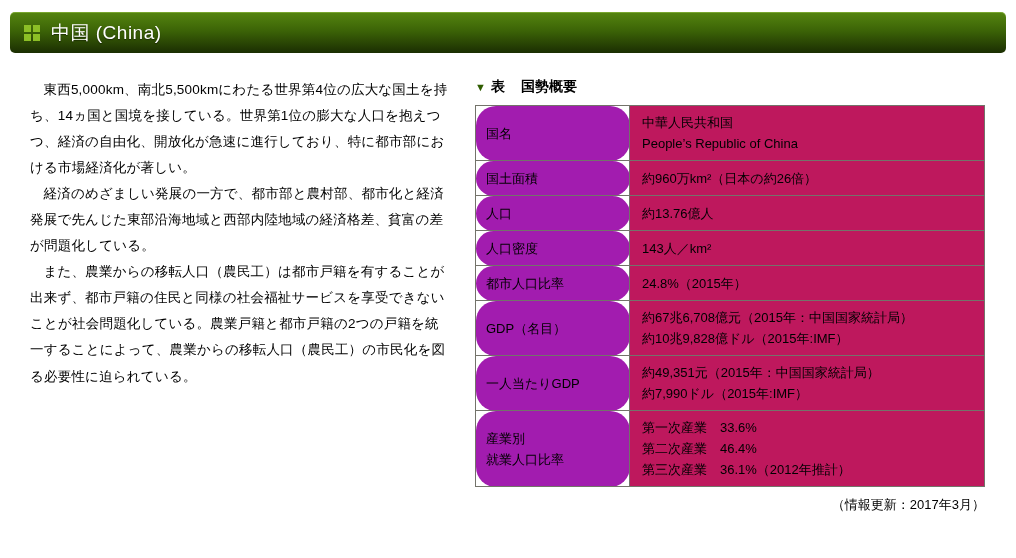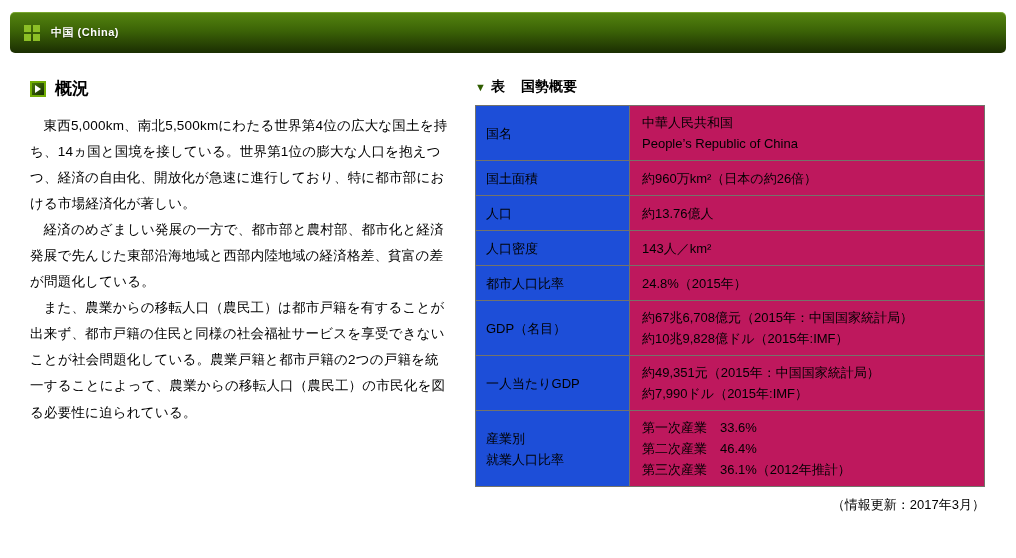--- a/index.html
+++ b/index.html
@@ -27,22 +27,22 @@
   .grid-icon {
     width: 16px; height: 16px;
     display: grid;
     grid-template-columns: 7px 7px;
     grid-template-rows: 7px 7px;
     gap: 2px;
   }
   .grid-icon span { background: #8cbf26; display: block; }
   .page-title {
     color: #ffffff;
-    font-weight: bold;
-    font-size: 11px;
+    font-weight: normal;
+    font-size: 19px;
     margin-left: 11px;
     letter-spacing: 0.5px;
     text-shadow: 0 1px 1px rgba(0,0,0,0.45);
   }
   
   .content {
     display: flex;
     padding: 24px 31px 0 30px;
     gap: 24px;
     box-sizing: border-box;
@@ -103,23 +103,24 @@
   }
   .stats th, .stats td {
     border: 1px solid #73736a;
     text-align: left;
     vertical-align: middle;
     padding: 6px 12px;
     line-height: 1.62;
     font-weight: normal;
   }
   .stats th {
-    background: #1d4ed8;
+    background: #a21caf;
     width: 131px;
     padding-left: 10px;
+    border-radius: 20px;
   }
   .stats td { background: #be185d; }
   .stats .one-line th, .stats .one-line td { height: 22px; }
 
   .footer-note {
     text-align: right;
     font-size: 13px;
     margin-top: 9px;
   }
 </style>
@@ -132,24 +133,20 @@
       <span></span>
       <span></span>
       <span></span>
   </div>
   <div class="page-title">中国 (China)</div>
 </div>
 
 <div class="content">
 
   <div class="left-col">
-    <div class="overview-heading">
-      <span class="play-icon"></span>
-      <span>概況</span>
-    </div>
     <div class="overview-text">
       <p>東西5,000km、南北5,500kmにわたる世界第4位の広大な国土を持ち、14ヵ国と国境を接している。世界第1位の膨大な人口を抱えつつ、経済の自由化、開放化が急速に進行しており、特に都市部における市場経済化が著しい。</p>
       <p>経済のめざましい発展の一方で、都市部と農村部、都市化と経済発展で先んじた東部沿海地域と西部内陸地域の経済格差、貧富の差が問題化している。</p>
       <p>また、農業からの移転人口（農民工）は都市戸籍を有することが出来ず、都市戸籍の住民と同様の社会福祉サービスを享受できないことが社会問題化している。農業戸籍と都市戸籍の2つの戸籍を統一することによって、農業からの移転人口（農民工）の市民化を図る必要性に迫られている。</p>
     </div>
   </div>
 
   <div class="right-col">
     <div class="table-title">
       <span class="tri-marker">▼</span>

